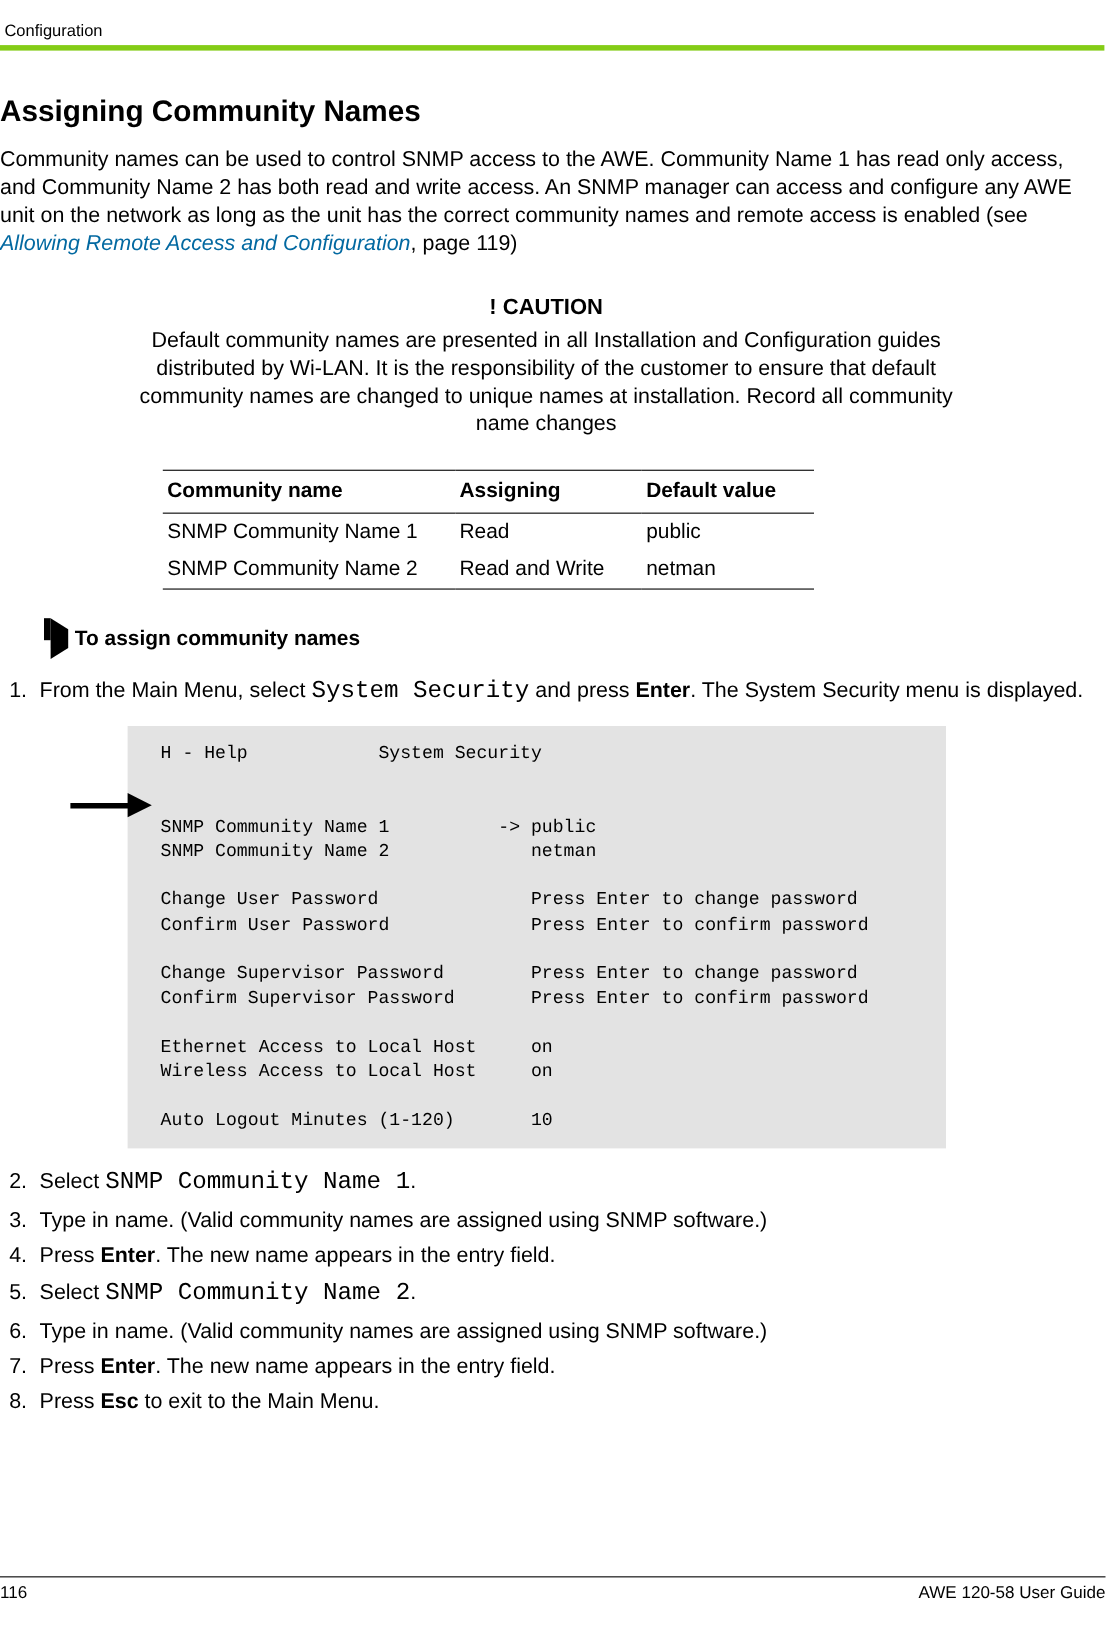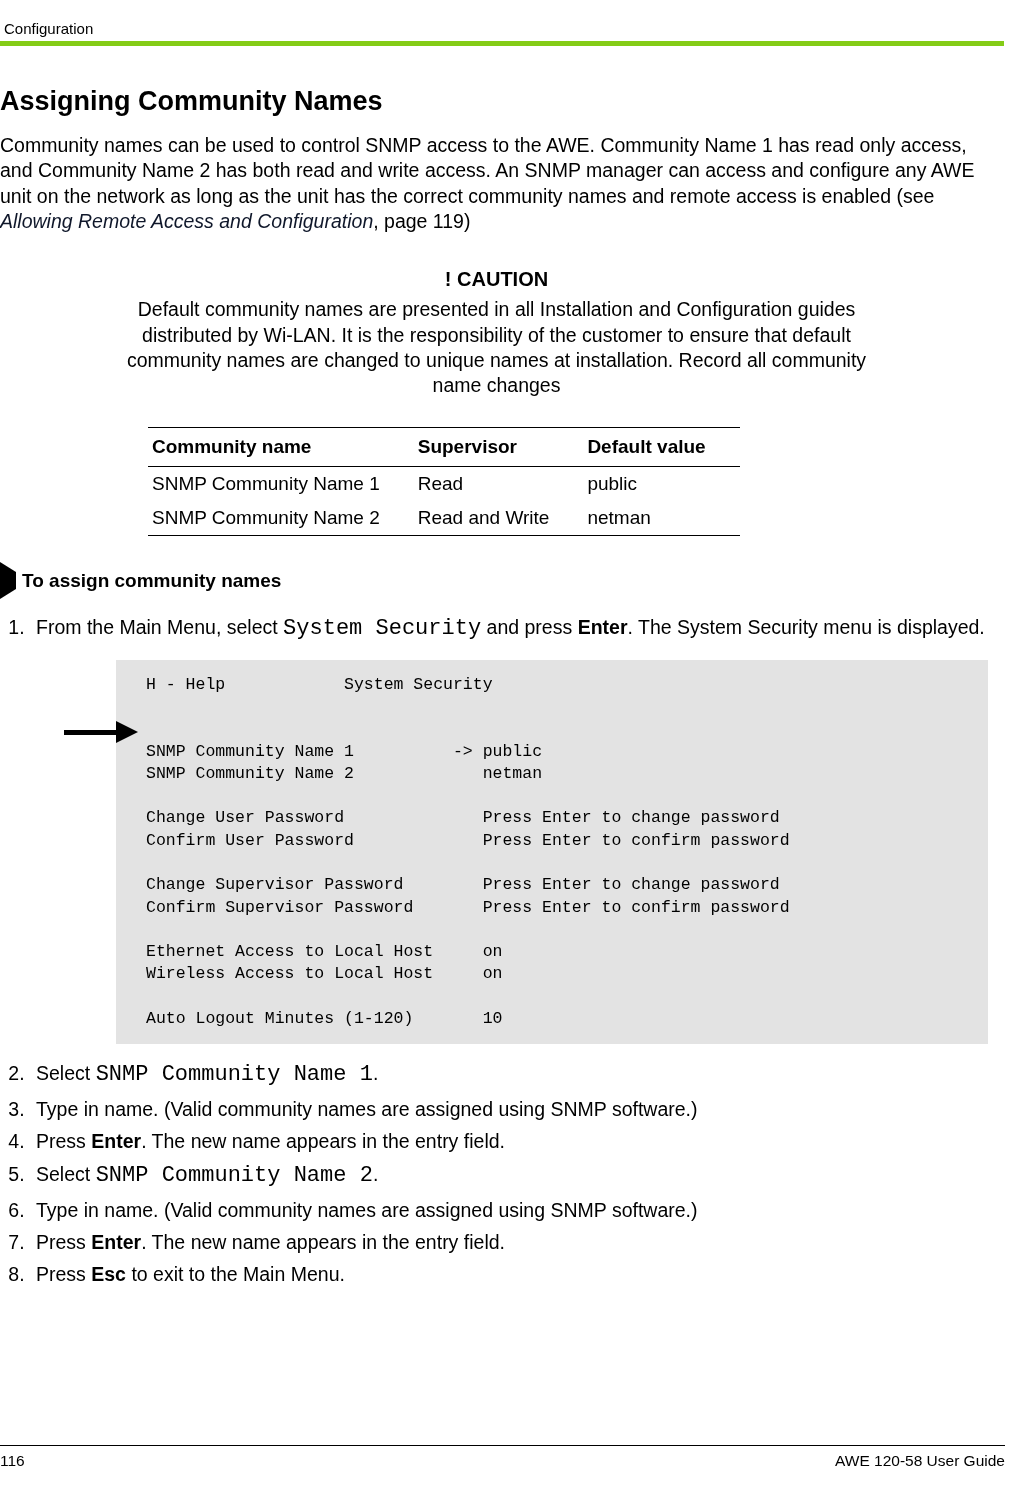--- a/index.html
+++ b/index.html
@@ -31,21 +31,21 @@
     font-weight: bold;
     font-size: 27px;
     margin: 0 0 16px 0;
   }
   .body-para {
     font-size: 19.5px;
     line-height: 1.3;
     margin: 0 0 16px 0;
   }
   .link-text {
-    color: #0f172a;
+    color: #0369a1;
     font-style: italic;
   }
   .caution-block {
     margin: 34px auto 16px auto;
     width: 770px;
     text-align: center;
   }
   .caution-title {
     font-family: Helvetica, Arial, sans-serif;
     font-weight: bold;
@@ -73,20 +73,21 @@
     padding: 6px 34px 6px 4px;
     text-align: left;
   }
   .comm-table tr.lastrow td {
     border-bottom: 1.5px solid #000;
   }
   .proc-heading-row {
     display: flex;
     align-items: center;
     margin: 6px 0 20px 0;
+    padding-left: 46px;
   }
   .pentagon {
     width: 0; height: 0;
     border-top: 10px solid transparent;
     border-bottom: 10px solid transparent;
     border-left: 16px solid #000;
     position: relative;
     margin-right: 6px;
   }
   .pentagon::before {
@@ -113,21 +114,21 @@
     padding-left: 6px;
   }
   .mono {
     font-family: "Courier New", monospace;
     font-size: 22px;
   }
   .bold { font-weight: bold; }
   .terminal-wrap {
     position: relative;
     margin: 14px 12px 14px 80px;
-    width: 872px;
+    width: 744px;
   }
   .terminal {
     background: #e3e3e3;
     font-family: "Courier New", monospace;
     font-size: 16.5px;
     line-height: 1.35;
     padding: 14px 18px 14px 30px;
     white-space: pre;
   }
   .arrow-annot {
@@ -146,21 +147,21 @@
   .arrow-head {
     position: absolute;
     top: -1px; left: 52px;
     width: 0; height: 0;
     border-top: 11px solid transparent;
     border-bottom: 11px solid transparent;
     border-left: 22px solid #000;
   }
   .footer {
     position: absolute;
-    bottom: 26px;
+    bottom: 38px;
     left: 0;
     width: 1005px;
     border-top: 1px solid #000;
     padding-top: 6px;
     display: flex;
     justify-content: space-between;
     font-size: 15.5px;
   }
 </style>
 </head>
@@ -178,21 +179,21 @@
 
   <div class="caution-block">
     <div class="caution-title">! CAUTION</div>
     <div class="caution-text">Default community names are presented in all Installation and Configuration guides distributed by Wi-LAN. It is the responsibility of the customer to ensure that default community names are changed to unique names at installation. Record all community name changes</div>
   </div>
 
   <table class="comm-table">
     <thead>
       <tr>
         <th>Community name</th>
-        <th>Supervisor</th>
+        <th>Assigning</th>
         <th>Default value</th>
       </tr>
     </thead>
     <tbody>
       <tr>
         <td>SNMP Community Name 1</td>
         <td>Read</td>
         <td>public</td>
       </tr>
       <tr class="lastrow">

